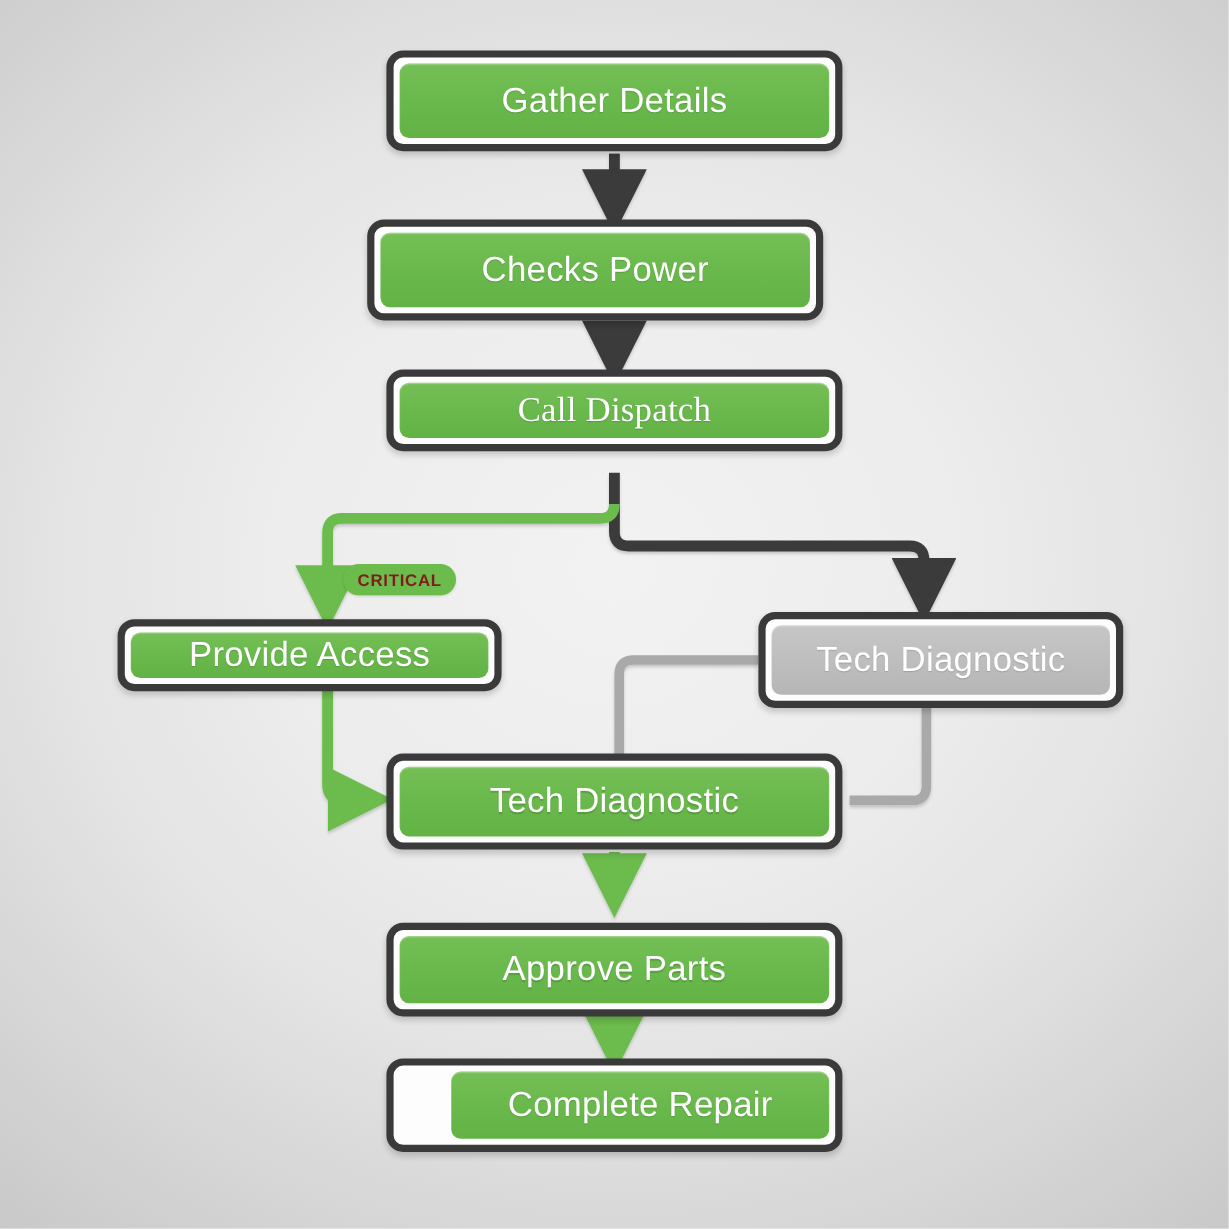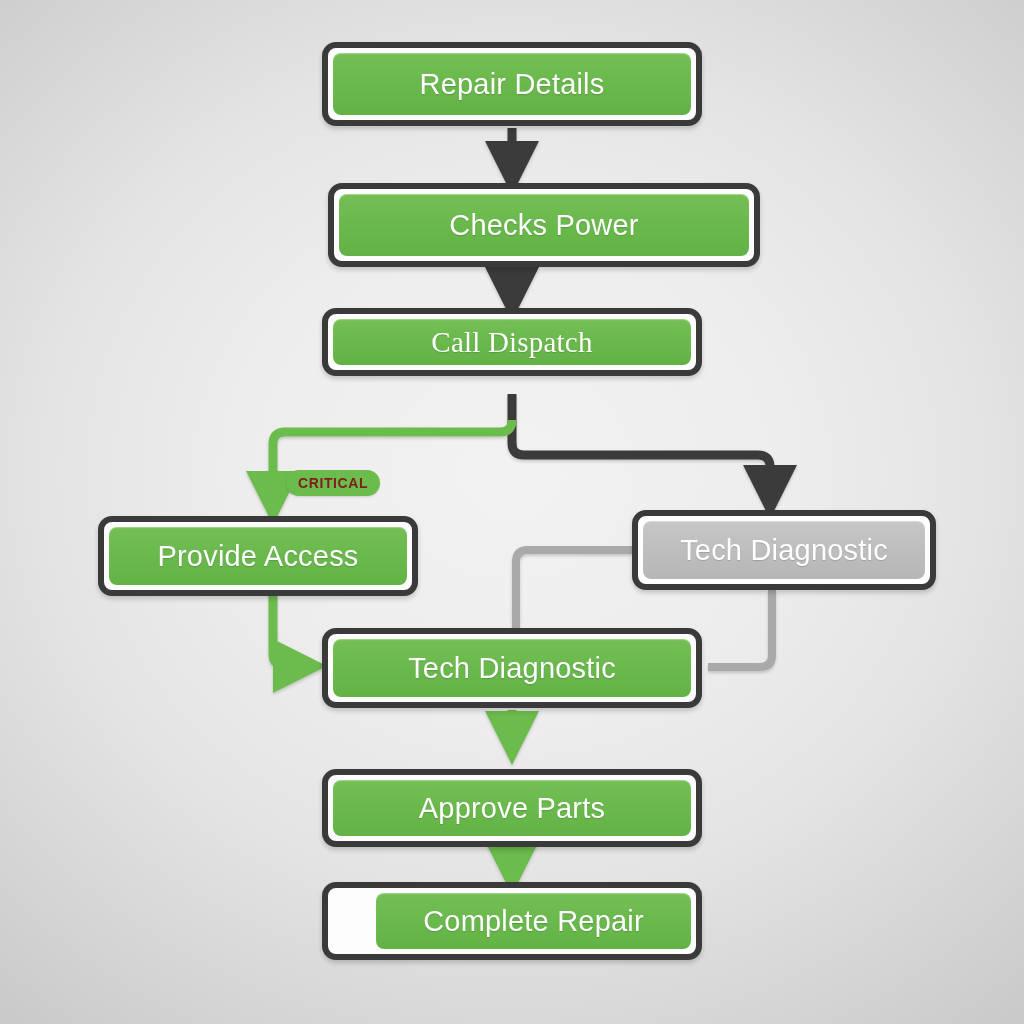--- a/index.html
+++ b/index.html
@@ -140,34 +140,34 @@
 
       <path d="M 512 710 L 512 738" stroke="#6cbb4d" stroke-width="9" marker-end="url(#arrow-green)"></path>
 
       <path d="M 512 833 L 512 868" stroke="#6cbb4d" stroke-width="9" marker-end="url(#arrow-green)"></path>
     </g>
   </svg>
 
   <div id="nodes-layer">
       <div class="node" style="left: 322px; top: 42px; width: 380px; height: 84px;">
         <div class="fill">
-          <span class="label">Repair Details</span>
+          <span class="label">Gather Details</span>
         </div>
       </div>
-      <div class="node" style="left: 328px; top: 183px; width: 432px; height: 84px;">
+      <div class="node" style="left: 306px; top: 183px; width: 380px; height: 84px;">
         <div class="fill">
           <span class="label">Checks Power</span>
         </div>
       </div>
       <div class="node" style="left: 322px; top: 308px; width: 380px; height: 68px; font-family: Liberation Serif, serif;">
         <div class="fill">
           <span class="label">Call Dispatch</span>
         </div>
       </div>
-      <div class="node" style="left: 98px; top: 516px; width: 320px; height: 80px;">
+      <div class="node" style="left: 98px; top: 516px; width: 320px; height: 60px;">
         <div class="fill">
           <span class="label">Provide Access</span>
         </div>
       </div>
       <div class="node grey" style="left: 632px; top: 510px; width: 304px; height: 80px;">
         <div class="fill">
           <span class="label">Tech Diagnostic</span>
         </div>
       </div>
       <div class="node" style="left: 322px; top: 628px; width: 380px; height: 80px;">

